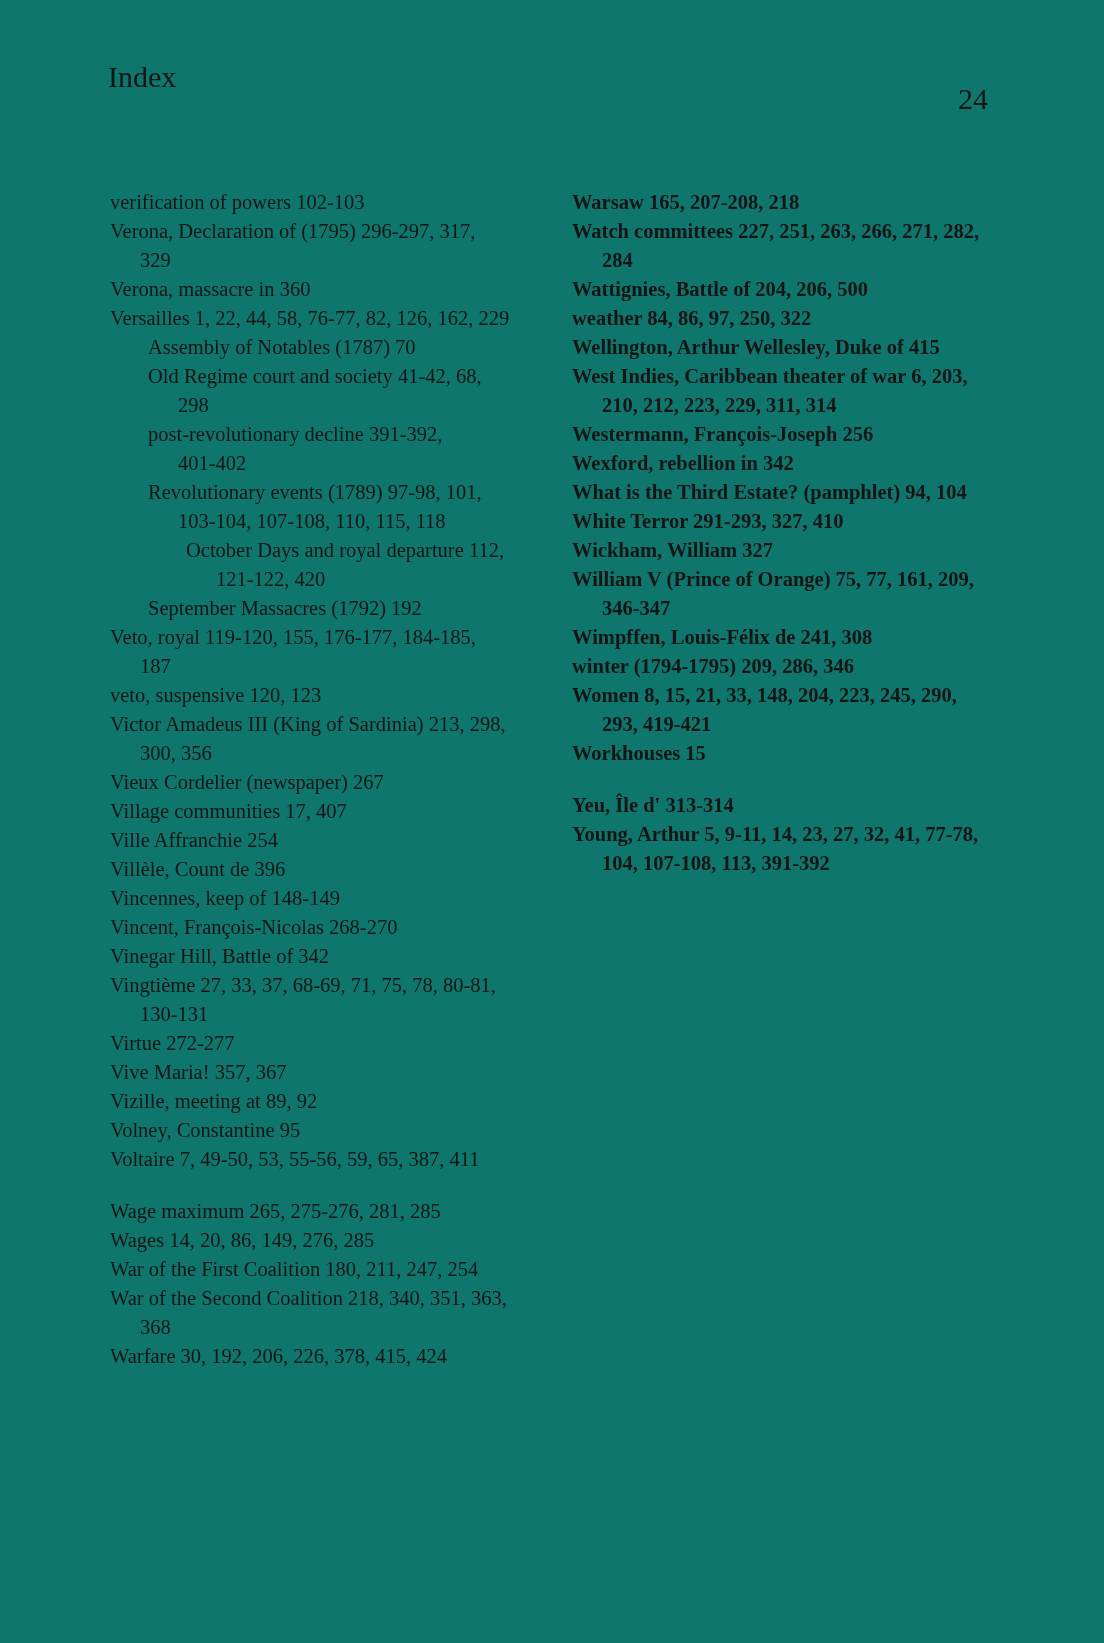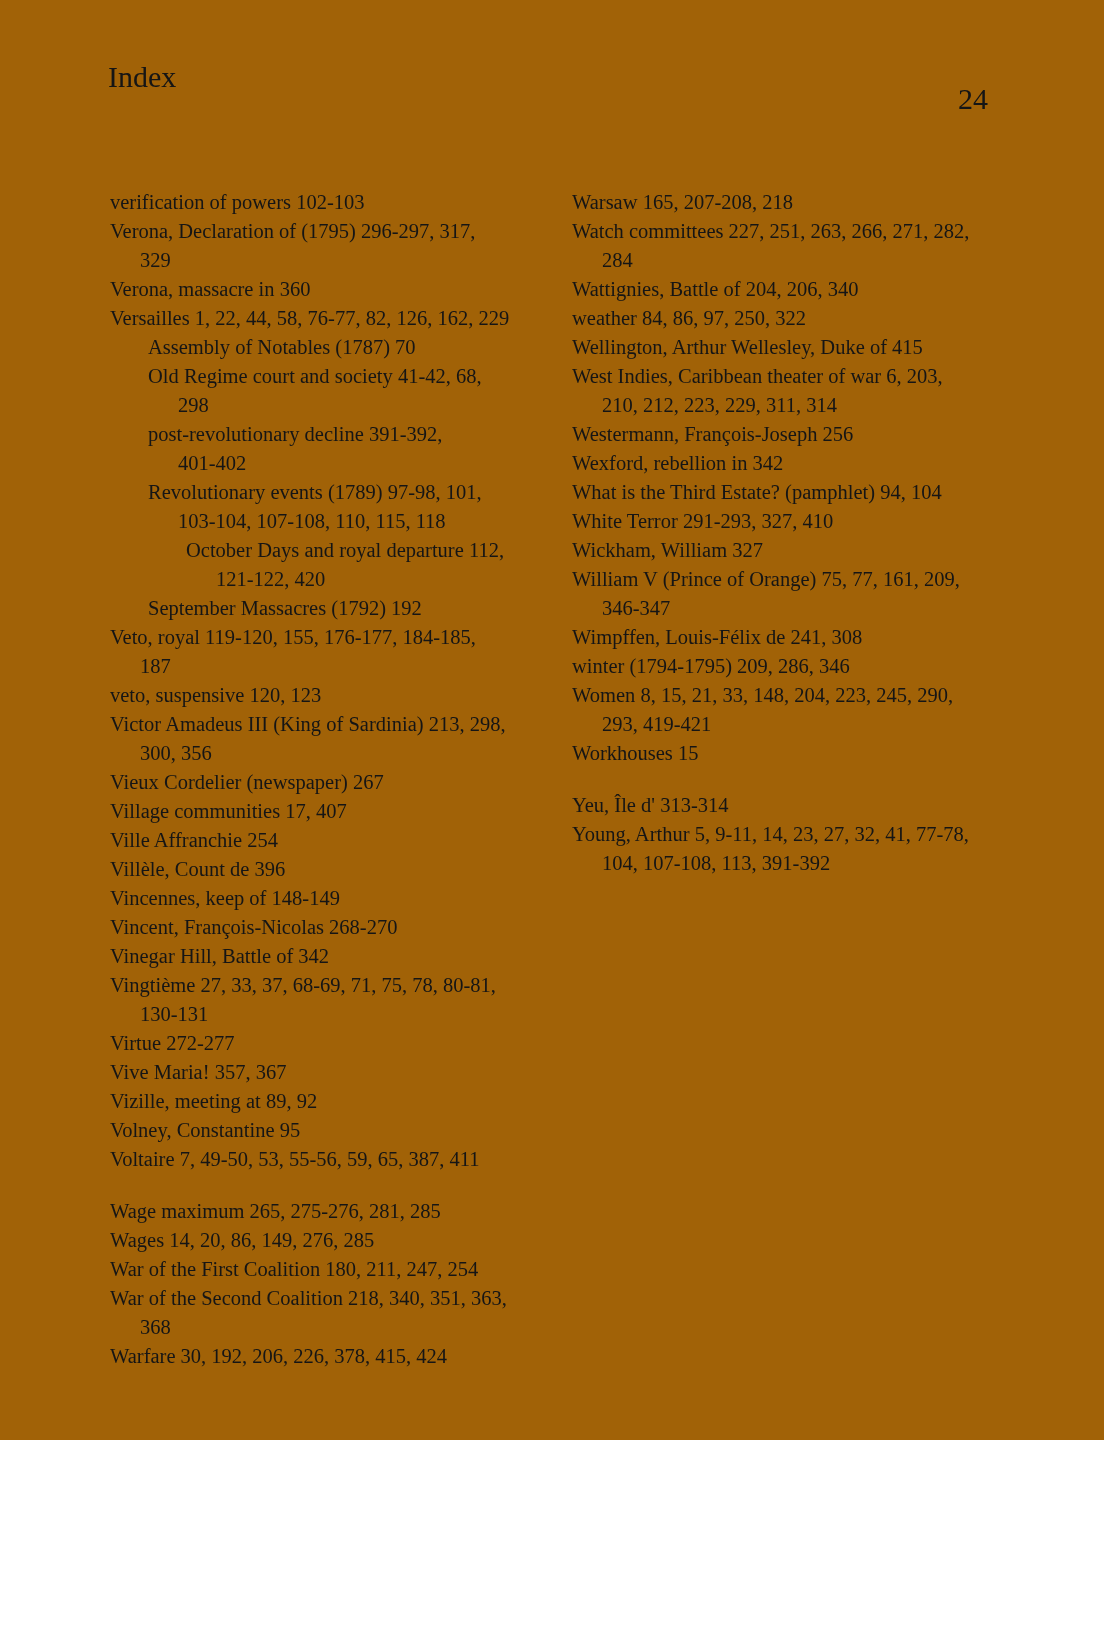--- a/index.html
+++ b/index.html
@@ -1,20 +1,20 @@
 <!DOCTYPE html>
 <html><head>
 <meta charset="utf-8">
 <style>
   html, body { margin: 0; padding: 0; background: #ffffff; }
   .page {
     position: relative;
     width: 1104px;
-    height: 1440px;
-    background: #a16207;
+    height: 1643px;
+    background: #0f766e;
     font-family: "Liberation Serif", "DejaVu Serif", serif;
     color: #151515;
     overflow: hidden;
   }
   .running-head {
     position: absolute;
     left: 108px;
     top: 60px;
     font-size: 30px;
     line-height: 34px;
@@ -29,21 +29,21 @@
     white-space: nowrap;
     margin-top: 20px;
   }
   .col {
     position: absolute;
     top: 188px;
     font-size: 20.5px;
     line-height: 29px;
   }
   .col-left  { left: 110px; width: 455px; }
-  .col-right { left: 572px; width: 478px; }
+  .col-right { left: 572px; width: 478px; font-weight: bold; }
   .line { white-space: nowrap; }
   .ind0 { padding-left: 0; }
   .ind1 { padding-left: 30px; }   
   .ind2 { padding-left: 38px; }   
   .ind3 { padding-left: 68px; }   
   .ind4 { padding-left: 76px; }   
   .ind5 { padding-left: 106px; }  
   .section-gap { height: 23px; }
 </style>
 </head>
@@ -93,21 +93,21 @@
       <div class="line ind0">Wages 14, 20, 86, 149, 276, 285</div>
       <div class="line ind0">War of the First Coalition 180, 211, 247, 254</div>
       <div class="line ind0">War of the Second Coalition 218, 340, 351, 363,</div>
       <div class="line ind1">368</div>
       <div class="line ind0">Warfare 30, 192, 206, 226, 378, 415, 424</div>
     </div>
   <div class="col col-right">
       <div class="line ind0">Warsaw 165, 207-208, 218</div>
       <div class="line ind0">Watch committees 227, 251, 263, 266, 271, 282,</div>
       <div class="line ind1">284</div>
-      <div class="line ind0">Wattignies, Battle of 204, 206, 340</div>
+      <div class="line ind0">Wattignies, Battle of 204, 206, 500</div>
       <div class="line ind0">weather 84, 86, 97, 250, 322</div>
       <div class="line ind0">Wellington, Arthur Wellesley, Duke of 415</div>
       <div class="line ind0">West Indies, Caribbean theater of war 6, 203,</div>
       <div class="line ind1">210, 212, 223, 229, 311, 314</div>
       <div class="line ind0">Westermann, François-Joseph 256</div>
       <div class="line ind0">Wexford, rebellion in 342</div>
       <div class="line ind0">What is the Third Estate? (pamphlet) 94, 104</div>
       <div class="line ind0">White Terror 291-293, 327, 410</div>
       <div class="line ind0">Wickham, William 327</div>
       <div class="line ind0">William V (Prince of Orange) 75, 77, 161, 209,</div>

